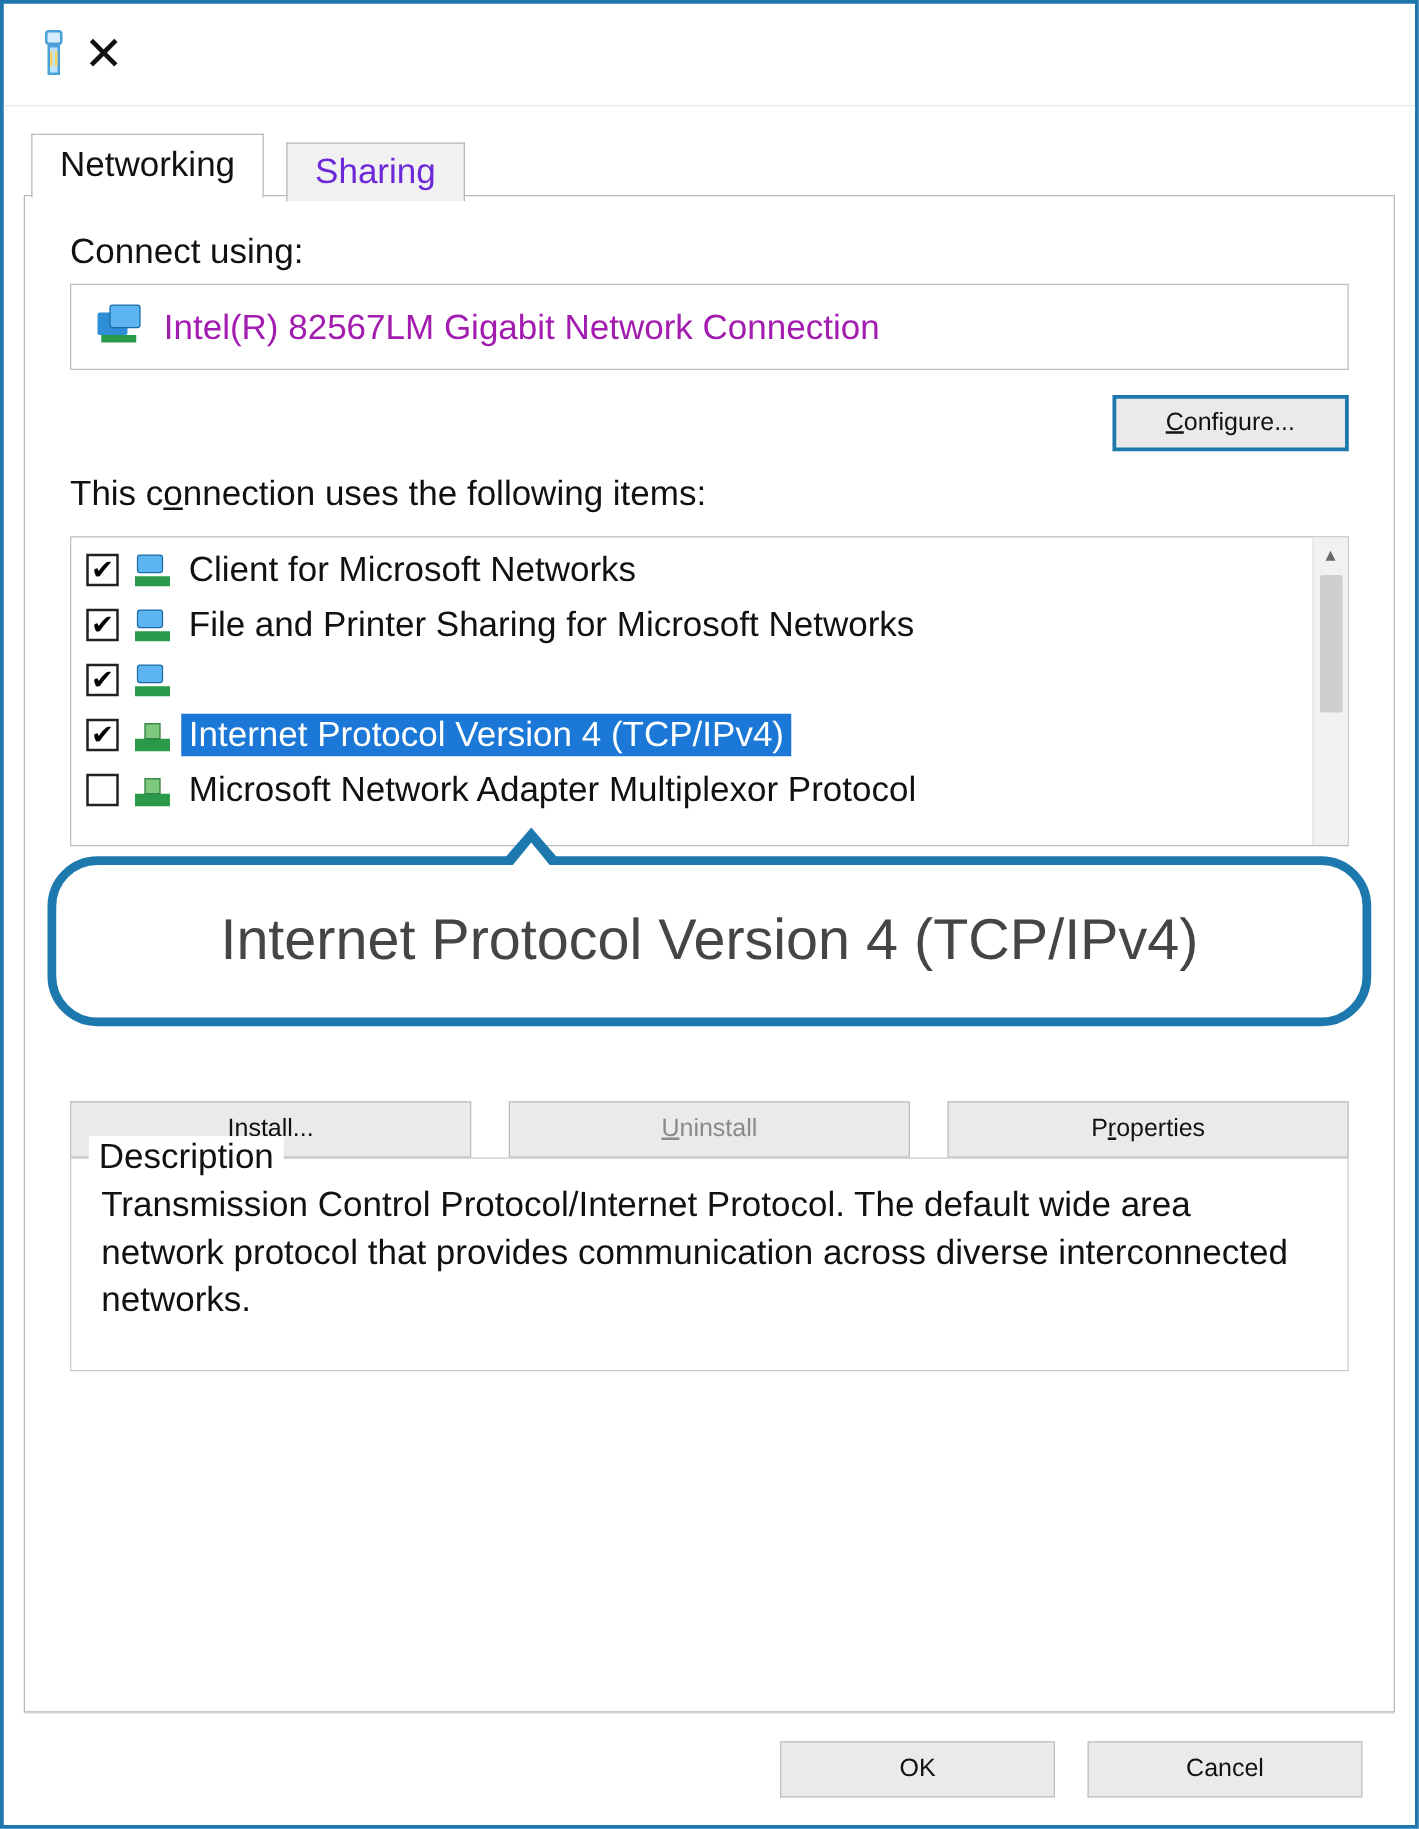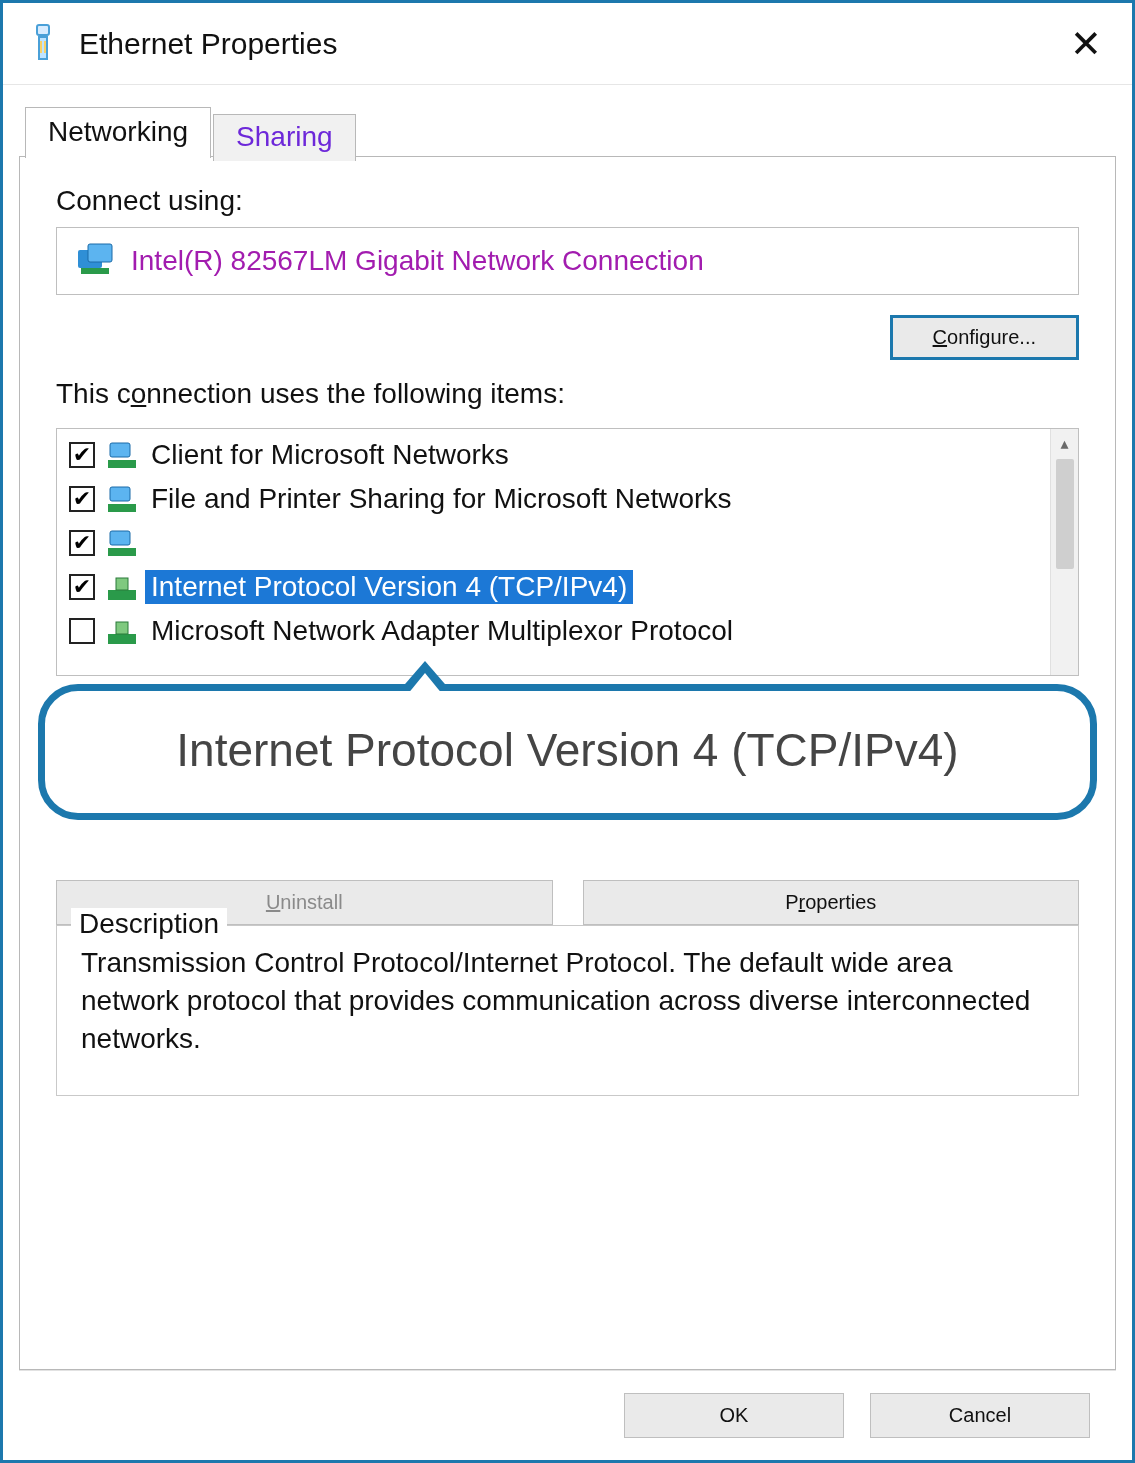--- a/index.html
+++ b/index.html
@@ -58,21 +58,21 @@
     position: relative;
     z-index: 2;
   }
   .tab {
     border: 1px solid #b8b8b8;
     border-bottom: none;
     padding: 8px 22px 10px 22px;
     font-size: 28px;
     color: #111;
     background: #fff;
-    margin-right: 2px;
+    margin-right: 18px;
     position: relative;
     cursor: pointer;
   }
   .tab.inactive {
     background: #f1f1f1;
     top: 4px;
     padding-top: 6px;
     padding-bottom: 8px;
     color: #6d28d9;
   }
@@ -272,21 +272,20 @@
 
   <div class="titlebar">
     <span class="title-icon">
       <svg width="32" height="42" viewBox="0 0 32 42">
         <rect x="10" y="2" width="12" height="10" rx="2" fill="#d8ecff" stroke="#4aa0d8" stroke-width="2"></rect>
         <rect x="12" y="14" width="8" height="22" fill="#bfe4ff" stroke="#4aa0d8" stroke-width="2"></rect>
         <rect x="13" y="18" width="2" height="12" fill="#f8d268"></rect>
         <rect x="17" y="18" width="2" height="12" fill="#f8d268"></rect>
       </svg>
     </span>
-    <span class="title-text">Ethernet Properties</span>
     <span class="close-x">✕</span>
   </div>
 
   <div class="body">
     <div class="tabrow">
       <div class="tab active">Networking</div>
       <div class="tab inactive">Sharing</div>
     </div>
 
     <div class="panel">
@@ -370,20 +369,21 @@
 
       <div class="callout-wrap">
         <div class="callout">
           <div class="callout-tail"></div>
           <div class="callout-tail-inner"></div>
           <div class="callout-text">Internet Protocol Version 4 (TCP/IPv4)</div>
         </div>
       </div>
 
       <div class="btnrow">
+        <div class="btn">I<span class="under">n</span>stall...</div>
         <div class="btn disabled"><span class="under">U</span>ninstall</div>
         <div class="btn">P<span class="under">r</span>operties</div>
       </div>
 
       <div class="group">
         <div class="group-title">Description</div>
         <div class="desc-text">Transmission Control Protocol/Internet Protocol. The default wide area network protocol that provides communication across diverse interconnected networks.</div>
       </div>
 
     </div>

